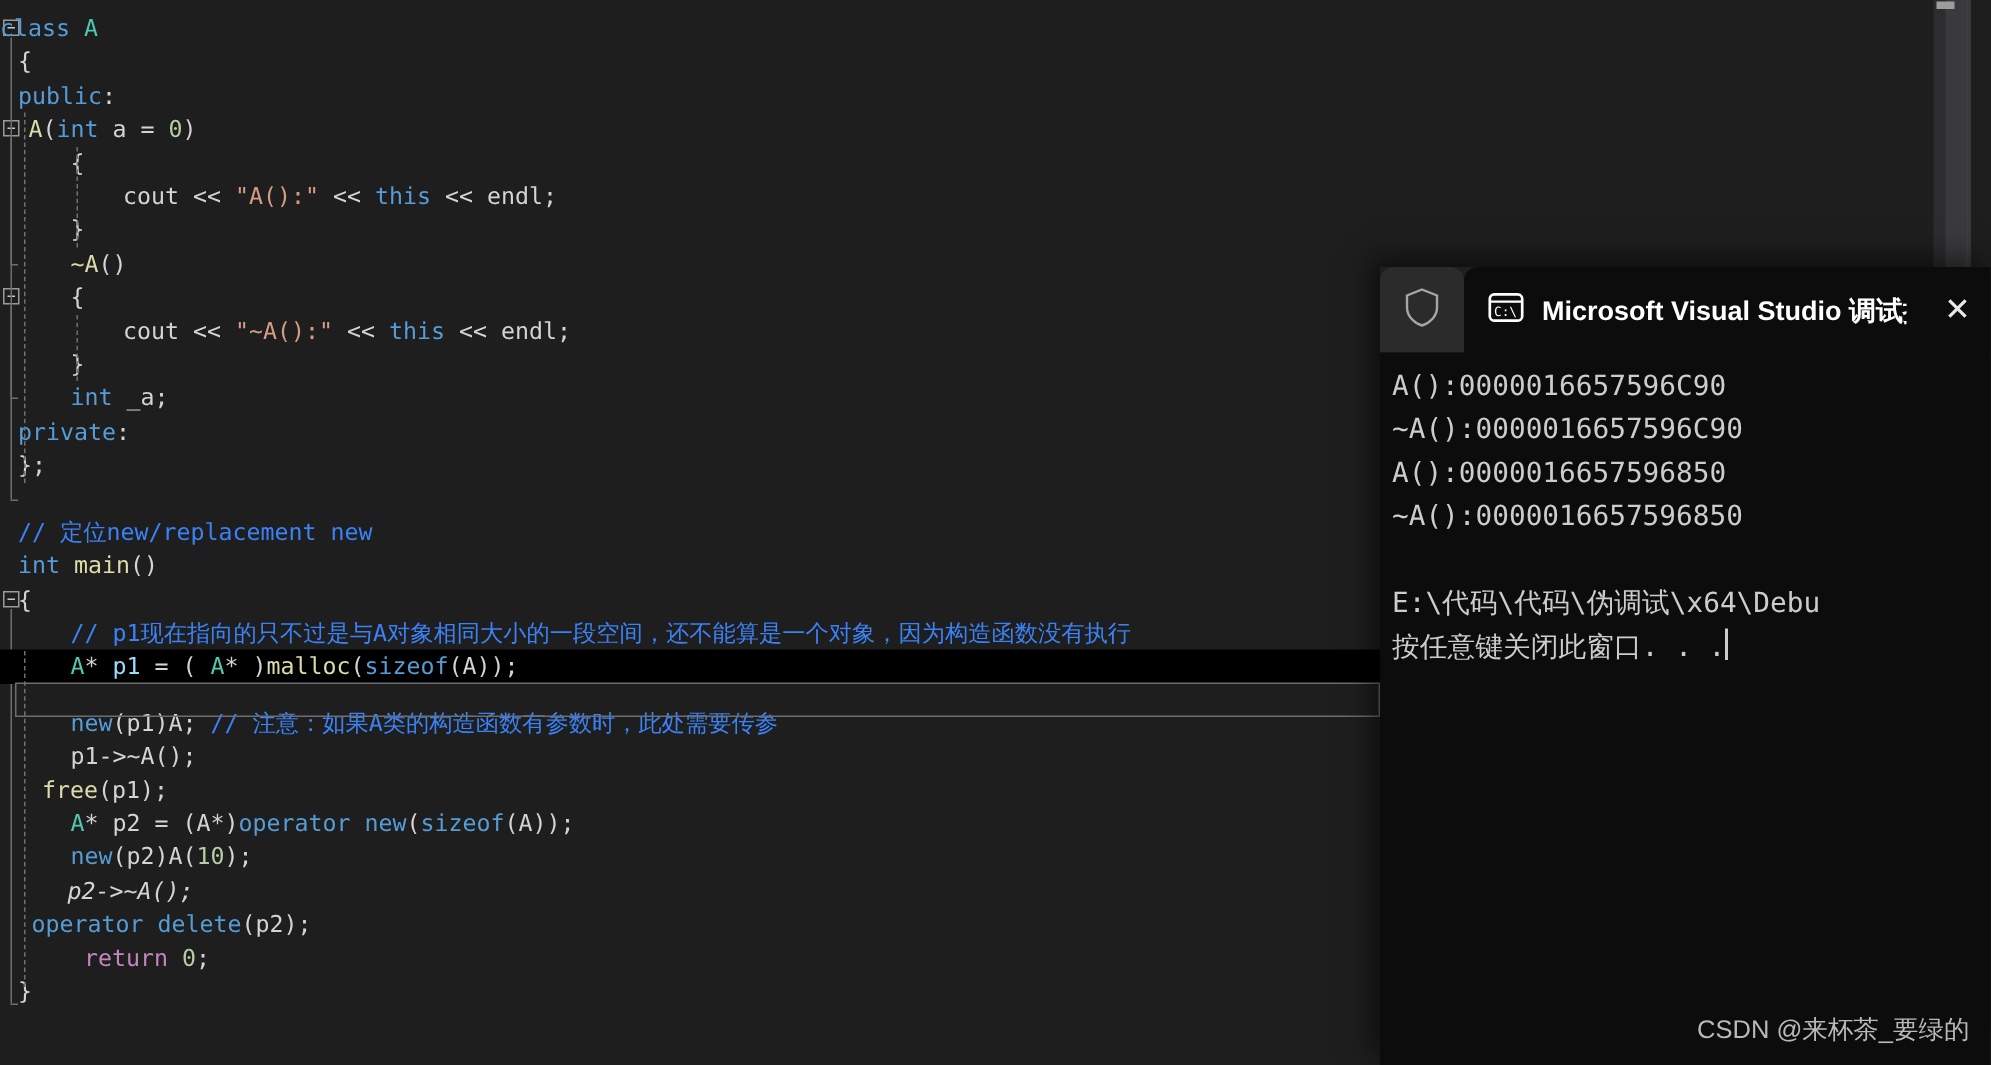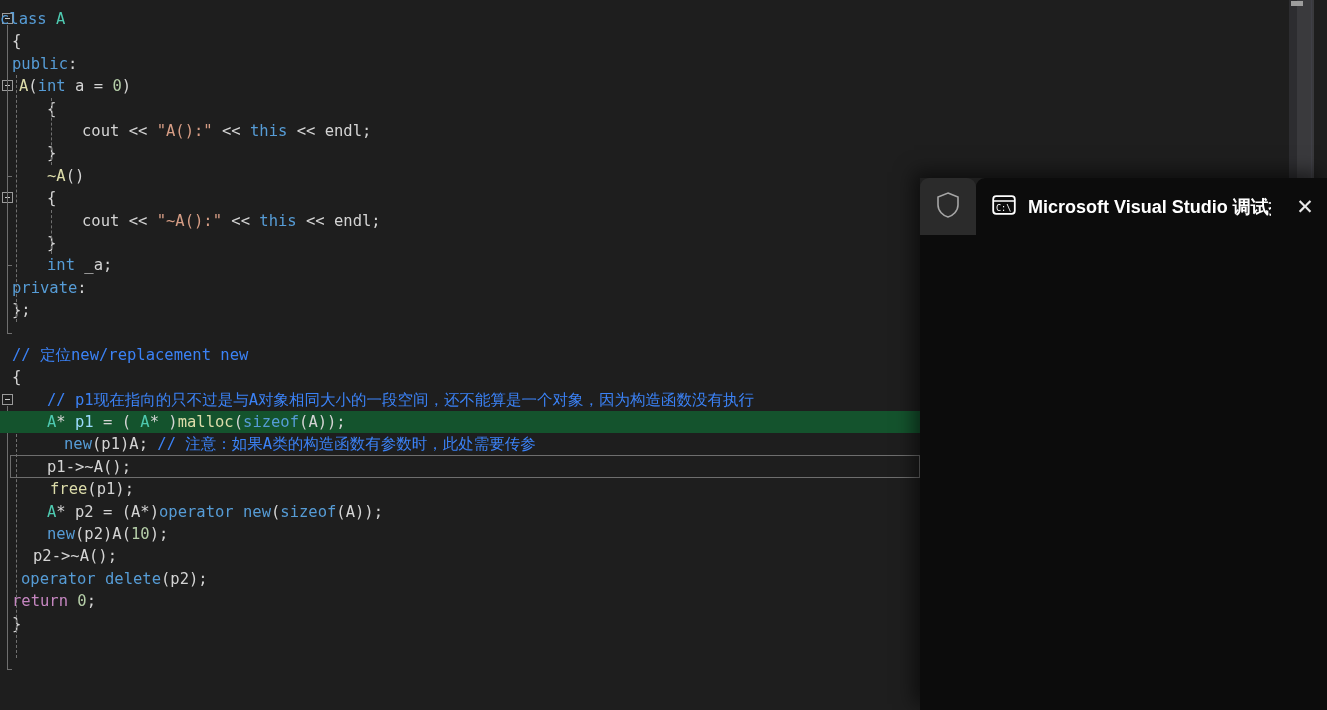--- a/index.html
+++ b/index.html
@@ -33,21 +33,21 @@
     position: relative;
     height: 22.4px;
     line-height: 22.4px;
     white-space: pre;
     font-family: "DejaVu Sans Mono", monospace;
     font-size: 15.5px;
     color: #d4d4d4;
     padding-left: 12px;
   }
   .line.current {
-    background: #14532d;
+    background: #000000;
   }
   
   #current-line-box {
     position: absolute;
     left: 10px;
     width: 910px;
     height: 23px;
     border: 1px solid #6e6e6e;
     pointer-events: none;
   }
@@ -254,31 +254,32 @@
         <div class="line" style="padding-left: 47px;"><span class="pl">}</span></div>
         <div class="line" style="padding-left: 47px;"><span class="fn">~A</span><span class="pl">()</span></div>
         <div class="line" style="padding-left: 47px;"><span class="pl">{</span></div>
         <div class="line" style="padding-left: 82px;"><span class="pl">cout</span><span class="pl"> &lt;&lt; </span><span class="str">"~A():"</span><span class="pl"> &lt;&lt; </span><span class="kw">this</span><span class="pl"> &lt;&lt; </span><span class="pl">endl</span><span class="pl">;</span></div>
         <div class="line" style="padding-left: 47px;"><span class="pl">}</span></div>
         <div class="line" style="padding-left: 47px;"><span class="kw">int</span><span class="pl"> _a;</span></div>
         <div class="line" style="padding-left: 12px;"><span class="kw">private</span><span class="pl">:</span></div>
         <div class="line" style="padding-left: 12px;"><span class="pl">};</span></div>
         <div class="line" style="padding-left: 12px;">&nbsp;</div>
         <div class="line" style="padding-left: 12px;"><span class="cmt">// 定位new/replacement new</span></div>
+        <div class="line" style="padding-left: 12px;"><span class="kw">int</span><span class="pl"> </span><span class="fn">main</span><span class="pl">()</span></div>
         <div class="line" style="padding-left: 12px;"><span class="pl">{</span></div>
         <div class="line" style="padding-left: 47px;"><span class="cmt">// p1现在指向的只不过是与A对象相同大小的一段空间，还不能算是一个对象，因为构造函数没有执行</span></div>
         <div class="line current" style="padding-left: 47px;"><span class="type">A</span><span class="pl">* </span><span class="var">p1</span><span class="pl"> = ( </span><span class="type">A</span><span class="pl">* )</span><span class="fn">malloc</span><span class="pl">(</span><span class="kw">sizeof</span><span class="pl">(A));</span></div>
-        <div class="line" style="padding-left: 64px;"><span class="kw">new</span><span class="pl">(p1)A; </span><span class="cmt">// 注意：如果A类的构造函数有参数时，此处需要传参</span></div>
+        <div class="line" style="padding-left: 47px; margin-top: 15px;"><span class="kw">new</span><span class="pl">(p1)A; </span><span class="cmt">// 注意：如果A类的构造函数有参数时，此处需要传参</span></div>
         <div class="line" style="padding-left: 47px;"><span class="pl">p1-&gt;~A();</span></div>
-        <div class="line" style="padding-left: 50px;"><span class="fn">free</span><span class="pl">(p1);</span></div>
+        <div class="line" style="padding-left: 28px;"><span class="fn">free</span><span class="pl">(p1);</span></div>
         <div class="line" style="padding-left: 47px;"><span class="type">A</span><span class="pl">* </span><span class="pl">p2</span><span class="pl"> = (A*)</span><span class="kw">operator new</span><span class="pl">(</span><span class="kw">sizeof</span><span class="pl">(A));</span></div>
         <div class="line" style="padding-left: 47px;"><span class="kw">new</span><span class="pl">(p2)A(</span><span class="num">10</span><span class="pl">);</span></div>
-        <div class="line" style="padding-left: 33px;"><span class="pl">p2-&gt;~A();</span></div>
+        <div class="line" style="padding-left: 45px; font-style: italic;"><span class="pl">p2-&gt;~A();</span></div>
         <div class="line" style="padding-left: 21px;"><span class="kw">operator delete</span><span class="pl">(p2);</span></div>
-        <div class="line" style=""><span class="ctl">return</span><span class="pl"> </span><span class="num">0</span><span class="pl">;</span></div>
+        <div class="line" style=" margin-left: 44px;"><span class="ctl">return</span><span class="pl"> </span><span class="num">0</span><span class="pl">;</span></div>
         <div class="line" style="padding-left: 12px;"><span class="pl">}</span></div>
       </div>
 
     <div id="current-line-box" style="top: 455px;"></div>
   <div class="iguide" style="left: 16px; top: 75.2px; height: 246.4px;"></div>
       <div class="iguide" style="left: 51px; top: 97.6px; height: 67.2px;"></div>
       <div class="iguide" style="left: 51px; top: 209.6px; height: 44.8px;"></div>
       <div class="iguide" style="left: 16px; top: 433.6px; height: 224px;"></div>
     </div>
 
@@ -310,16 +311,27 @@
             <line x1="1.2" y1="8" x2="22.8" y2="8" stroke="#ffffff" stroke-width="1.5"></line>
             <text x="4" y="17.5" font-family="DejaVu Sans Mono, monospace" font-size="8.5" fill="#ffffff">C:\</text>
           </svg>
         </span>
         <span id="console-title-text">Microsoft Visual Studio 调试控</span>
         <span id="console-close">✕</span>
       </div>
 
     </div>
 
+    <div id="console-body">
+
+      <div class="cline">A():0000016657596C90</div>
+        <div class="cline">~A():0000016657596C90</div>
+        <div class="cline">A():0000016657596850</div>
+        <div class="cline">~A():0000016657596850</div>
+        <div class="cline spacer"></div>
+        <div class="cline">E:\代码\代码\伪调试\x64\Debu</div>
+        <div class="cline">按任意键关闭此窗口. . .<span id="cursor-caret"></span></div>
+        <div id="watermark">CSDN @来杯茶_要绿的</div>
+    </div>
 
   </div>
 
 </div>
 
 </body></html>

